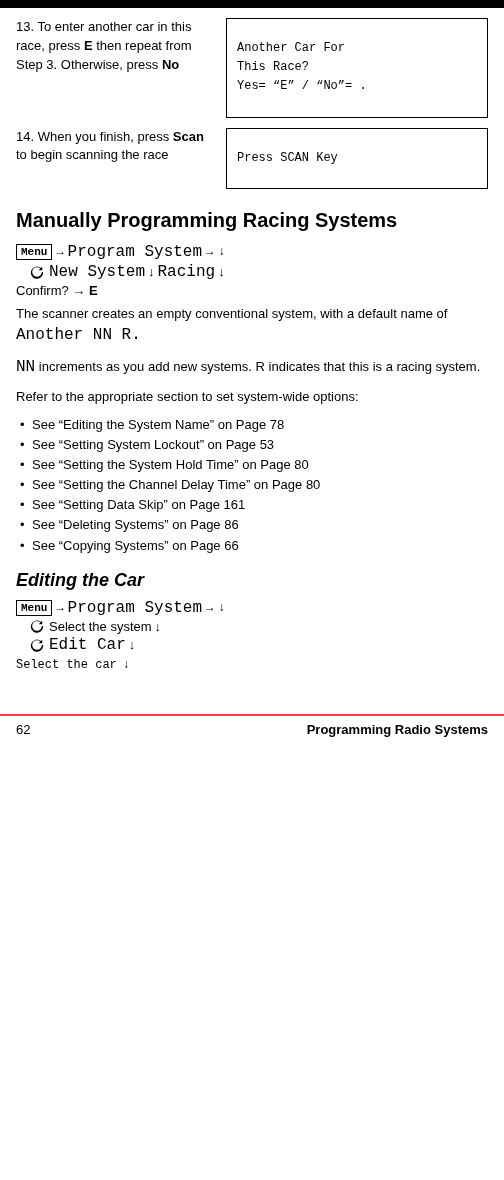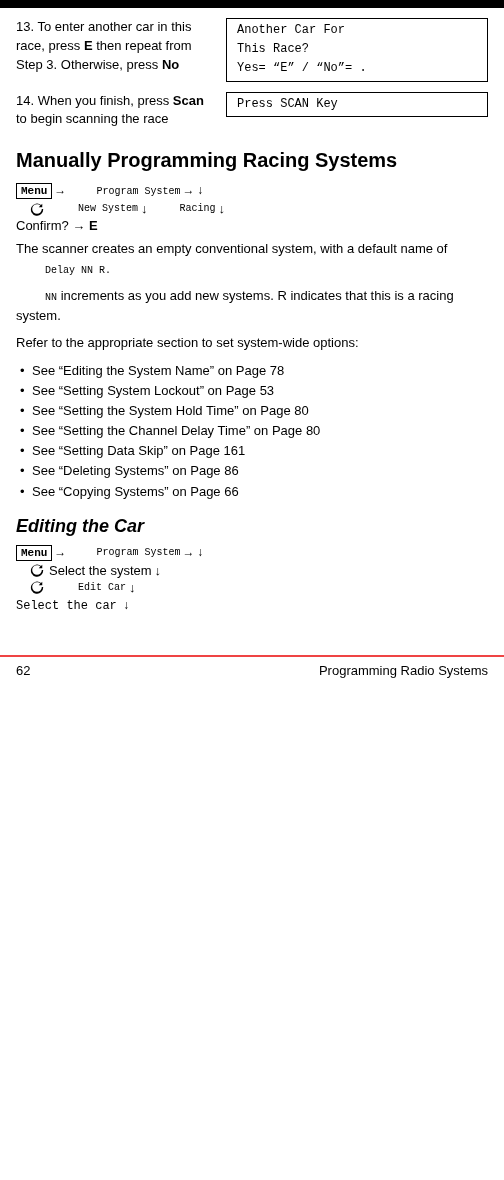--- a/index.html
+++ b/index.html
@@ -37,21 +37,21 @@
       line-height: 1.45;
       padding-right: 10px;
     }
 
     .step-number {
       font-weight: normal;
     }
 
     .step-box {
       border: 1.5px solid #000;
-      padding: 2px 10px;
+      padding: 20px 10px;
       font-family: 'Courier New', Courier, monospace;
       font-size: 12px;
       line-height: 1.6;
       flex: 1;
       min-width: 200px;
     }
 
     
     .section-heading {
       font-size: 20px;
@@ -101,22 +101,21 @@
     }
 
     .body-text {
       font-size: 13px;
       line-height: 1.5;
       margin-bottom: 8px;
     }
 
     .mono-inline {
       font-family: 'Courier New', Courier, monospace;
-      font-size: 10px;
-      margin-left: 29px;
+      font-size: 16px;
     }
 
     .bullet-list {
       list-style: none;
       margin: 6px 0 10px 0;
       padding: 0;
     }
 
     .bullet-list li {
       padding-left: 16px;
@@ -155,21 +154,21 @@
       padding: 6px 16px 6px 16px;
     }
 
     .page-number {
       font-size: 13px;
       font-weight: normal;
     }
 
     .footer-title {
       font-size: 13px;
-      font-weight: normal;
+      font-weight: bold;
       text-align: left;
     }
 
     
     .mt4 { margin-top: 4px; }
   </style>
 </head>
 <body>
 
 <div class="top-bar"></div>
@@ -216,21 +215,21 @@
     <span class="arrow-down">↓</span>
     <span class="mono-inline">Racing</span>
     <span class="arrow-down">↓</span>
   </div>
 
   <div class="confirm-line">
     <span>Confirm? → </span><span style="font-weight:bold;">E</span>
   </div>
 
   <div class="body-text">
-    <span>The scanner creates an empty conventional system, with a default name of </span><span class="mono-inline">Delay NN    R.</span>
+    <span>The scanner creates an empty conventional system, with a default name of </span><span class="mono-inline">Another NN    R.</span>
   </div>
   <div class="body-text">
     <span class="mono-inline">NN</span><span> increments as you add new systems. R indicates that this is a racing system.</span>
   </div>
 
   <div class="body-text">Refer to the appropriate section to set system-wide options:</div>
 
   <ul class="bullet-list">
     <li>See “Editing the System Name” on Page 78</li>
     <li>See “Setting System Lockout” on Page 53</li>

